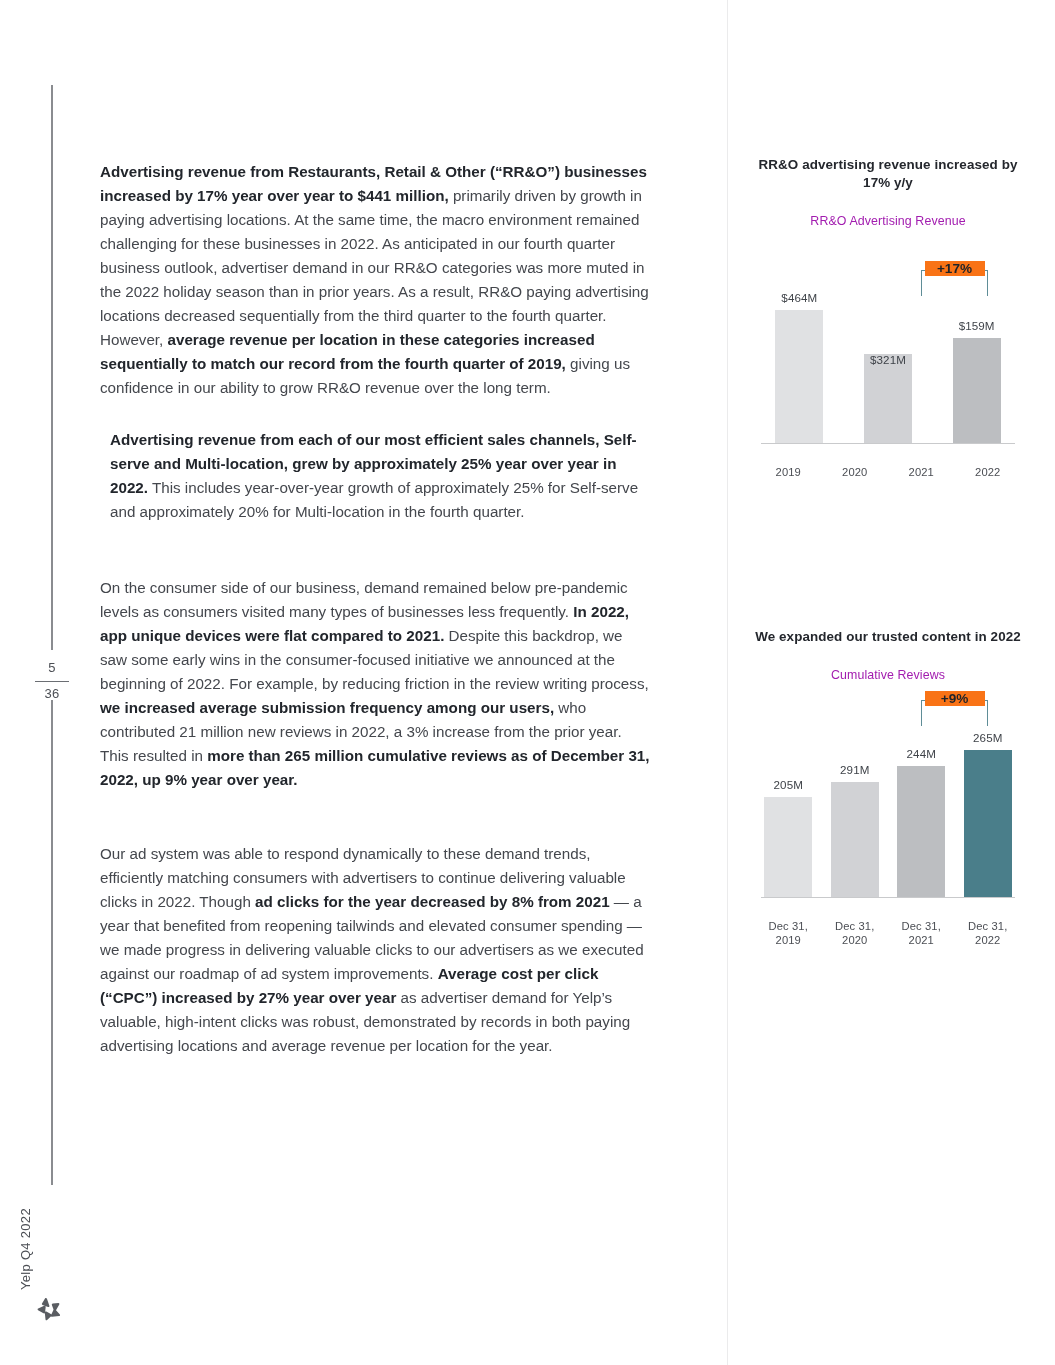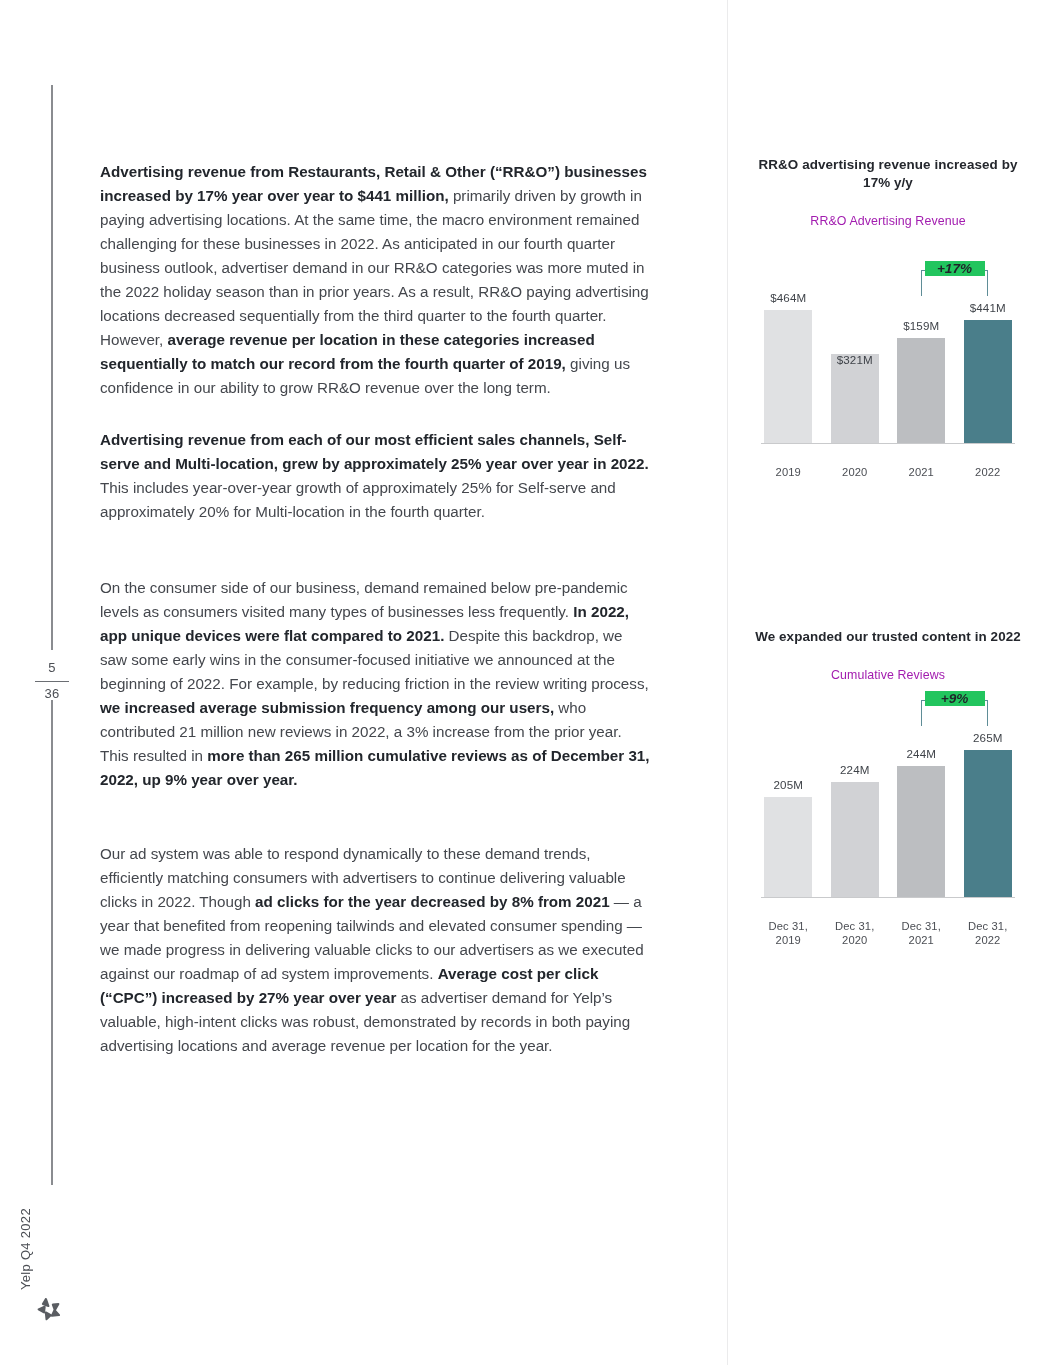--- a/index.html
+++ b/index.html
@@ -88,21 +88,21 @@
   }
   .para {
     font-size: 15.2px;
     line-height: 24px;
     color: #44474d;
     margin-bottom: 28px;
     text-align: left;
   }
   .para:last-child { margin-bottom: 0; }
   .para b { color: #22262c; font-weight: bold; }
-  .gap-lg { margin-bottom: 52px; }
+  .gap-lg { margin-bottom: 52px; margin-left: 10px; }
   .gap-xl { margin-bottom: 50px; }
 
   
   .chart {
     position: absolute;
     left: 755px;
     width: 266px;
   }
   .chart-1 { top: 156px; }
   .chart-2 { top: 628px; }
@@ -189,23 +189,22 @@
     position: absolute;
     border: 1.6px solid #5f8d97;
     border-bottom: none;
   }
   .bracket-label {
     position: absolute;
     font-size: 13.6px;
     font-weight: bold;
     color: #1f2329;
     text-align: center;
-    background: #22c55e;
+    background: #f97316;
     padding: 0 5px;
-    font-style: italic;
   }
 </style>
 </head>
 <body>
 
 <div class="page">
 
   <div class="rail-line top"></div>
   <div class="rail-line bottom"></div>
 
@@ -243,24 +242,20 @@
             <div class="bar-value" style="bottom: 139px;">$464M</div>
             <div class="bar" style="height: 133px; background: rgb(224, 225, 227);"></div>
           </div>
           <div class="bar-slot">
             <div class="bar-value" style="bottom: 77px;">$321M</div>
             <div class="bar" style="height: 89px; background: rgb(209, 210, 213);"></div>
           </div>
           <div class="bar-slot">
             <div class="bar-value" style="bottom: 111px;">$159M</div>
             <div class="bar" style="height: 105px; background: rgb(188, 190, 193);"></div>
-          </div>
-          <div class="bar-slot">
-            <div class="bar-value" style="bottom: 129px;">$441M</div>
-            <div class="bar" style="height: 123px; background: rgb(74, 126, 138);"></div>
           </div>
         </div>
       <div class="axis"></div>
     <div class="bracket" style="left: 166.25px; width: 66.5px; top: 22px; height: 26px; border-color: rgb(95, 141, 151);"></div>
         <div class="bracket-label" style="left: 169.5px; width: 60px; top: 13px;">+17%</div>
       </div>
     <div class="xlabels" id="xl0">
         <div class="xlabel">2019</div>
         <div class="xlabel">2020</div>
         <div class="xlabel">2021</div>
@@ -271,21 +266,21 @@
   <div class="chart chart-2">
     <div class="chart-title">We expanded our trusted content in 2022</div>
     <div class="chart-subtitle">Cumulative Reviews</div>
     <div class="plot" id="plot1">
       <div class="bars" id="bars1">
           <div class="bar-slot">
             <div class="bar-value" style="bottom: 106px;">205M</div>
             <div class="bar" style="height: 100px; background: rgb(224, 225, 227);"></div>
           </div>
           <div class="bar-slot">
-            <div class="bar-value" style="bottom: 121px;">224M</div>
+            <div class="bar-value" style="bottom: 121px;">291M</div>
             <div class="bar" style="height: 115px; background: rgb(209, 210, 213);"></div>
           </div>
           <div class="bar-slot">
             <div class="bar-value" style="bottom: 137px;">244M</div>
             <div class="bar" style="height: 131px; background: rgb(188, 190, 193);"></div>
           </div>
           <div class="bar-slot">
             <div class="bar-value" style="bottom: 153px;">265M</div>
             <div class="bar" style="height: 147px; background: rgb(74, 126, 138);"></div>
           </div>

